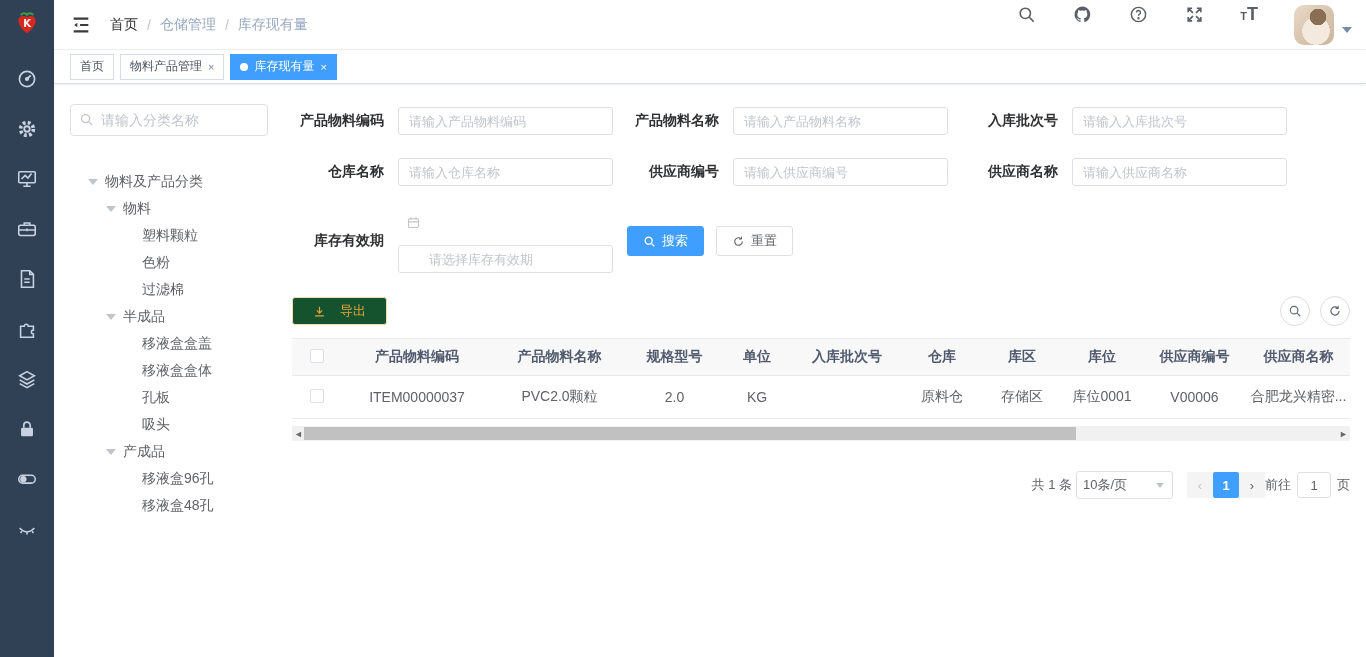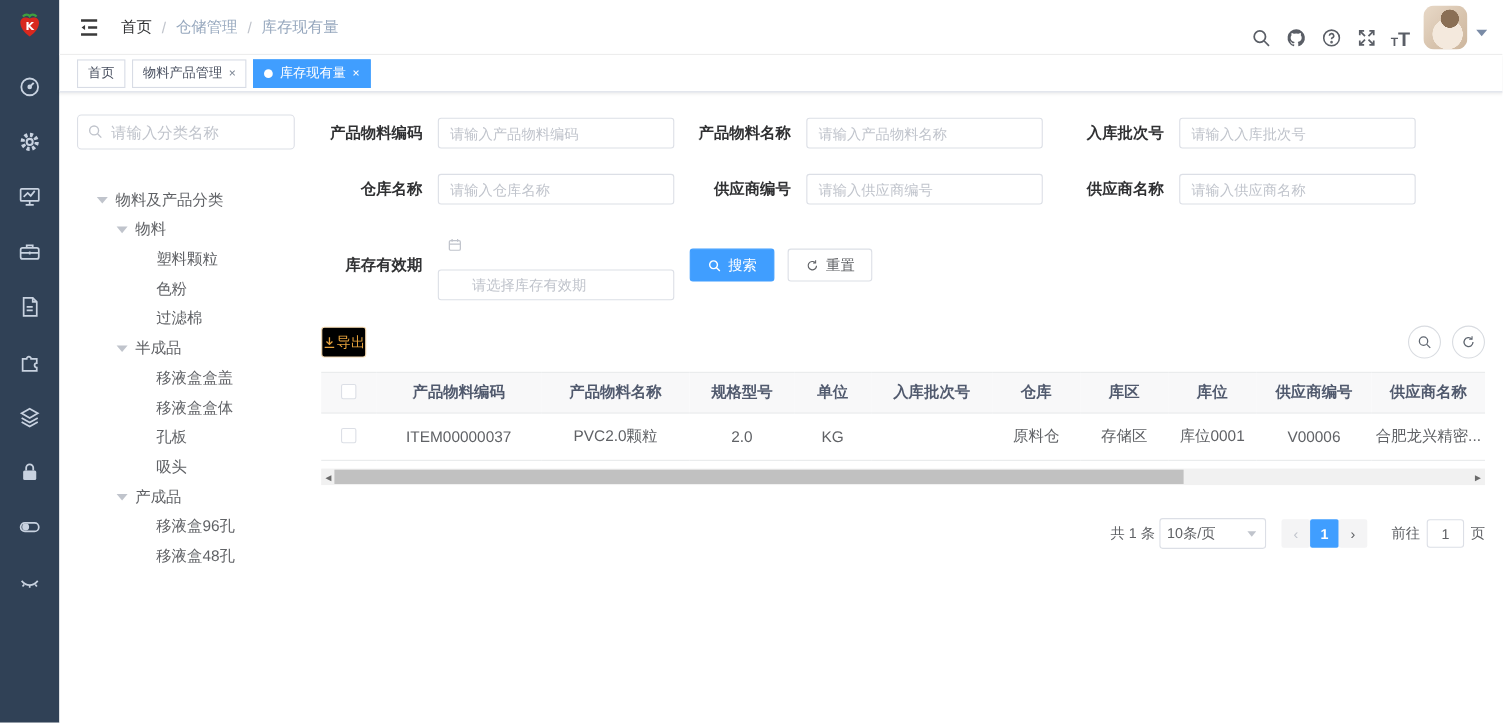--- a/index.html
+++ b/index.html
@@ -17,21 +17,21 @@
   
   .main-col { flex:1; display:flex; flex-direction:column; min-width:0; }
 
   
   .navbar { height:50px; display:flex; align-items:center; border-bottom:1px solid #f0f0f0; padding:0 14px 0 16px; background:#fff; flex-shrink:0; }
   .hamburger { width:22px; height:22px; color:#3a3a3a; cursor:pointer; margin-right:18px; }
   .breadcrumb { display:flex; align-items:center; gap:9px; font-size:14px; }
   .crumb-current { color:#303133; }
   .crumb-sep { color:#c0c4cc; }
   .crumb-dim { color:#97a8be; }
-  .nav-right { margin-left:auto; display:flex; align-items:flex-end; gap:12px; }
+  .nav-right { margin-left:auto; display:flex; align-items:flex-start; gap:36px; }
   .nav-icon { width:20px; height:20px; color:#5a5e66; cursor:pointer; display:flex; align-items:center; justify-content:center; }
   .nav-icon svg { width:19px; height:19px; }
   .size-icon { font-weight:700; color:#5a5e66; cursor:pointer; line-height:1; }
   .size-icon .t-small { font-size:11px; }
   .size-icon .t-big { font-size:18px; }
   .avatar-wrap { display:flex; align-items:center; gap:8px; cursor:pointer; }
   .avatar { width:40px; height:40px; border-radius:10px; background:
       radial-gradient(circle at 60% 30%, #8a6f55 0 22%, transparent 23%),
       radial-gradient(circle at 55% 65%, #f4e9dd 0 40%, transparent 41%),
       linear-gradient(135deg,#e8d9c8,#d8c4ae 55%,#cdb69d); }
@@ -73,21 +73,21 @@
   .f-input.with-icon input { padding-left:30px;margin-top:36px; }
   .f-input .cal { position:absolute; left:8px; top:6px; width:15px; height:15px; color:#c0c4cc; }
   .btn-row { grid-column:span 4; display:flex; gap:12px; align-items:center; }
   .btn { height:30px; border-radius:3px; font-size:13px; display:inline-flex; align-items:center; gap:6px; padding:0 15px; cursor:pointer; border:1px solid transparent; font-family:inherit; }
   .btn svg { width:13px; height:13px; }
   .btn-primary { background:#409eff; border-color:#409eff; color:#fff; }
   .btn-plain { background:#fff; border-color:#dcdfe6; color:#606266; }
 
   
   .toolbar { margin-top:23px; display:flex; align-items:center; justify-content:space-between; }
-  .btn-export { background:#000000; border:1px solid #f5dab1; color:#e6a23c; height:28px; border-radius:3px; font-size:13px; display:inline-flex; align-items:center; gap:0; padding:0 0; cursor:pointer; }
+  .btn-export { background:#14532d; border:1px solid #f5dab1; color:#e6a23c; height:28px; border-radius:3px; font-size:13px; display:inline-flex; align-items:center; gap:14px; padding:0 20px; cursor:pointer; }
   .btn-export svg { width:13px; height:13px; }
   .tool-circles { display:flex; gap:10px; }
   .circle-btn { width:30px; height:30px; border-radius:50%; border:1px solid #d9dce1; background:#fff; color:#5f6670; display:flex; align-items:center; justify-content:center; cursor:pointer; }
   .circle-btn svg { width:14px; height:14px; }
 
   
   .grid-table { width:100%; border-collapse:collapse; table-layout:fixed; margin-top:12px; font-size:14px; }
   .grid-table th { background:#f8f8f9; color:#515a6e; font-weight:700; height:37px; border-top:1px solid #e8eaec; border-bottom:1px solid #e8eaec; text-align:center; white-space:nowrap; overflow:hidden; }
   .grid-table td { height:43px; color:#606266; border-bottom:1px solid #e8eaec; text-align:center; white-space:nowrap; overflow:hidden; text-overflow:ellipsis; }
   .checkbox { width:14px; height:14px; border:1px solid #dcdfe6; border-radius:2px; background:#fff; display:inline-block; cursor:pointer; }
@@ -100,21 +100,21 @@
 
   
   .pagination { margin-top:30px; display:flex; align-items:center; justify-content:flex-end; font-size:13px; color:#606266; }
   .pg-total { margin-right:4px; }
   .pg-select { width:97px; height:28px; border:1px solid #dcdfe6; border-radius:3px; display:flex; align-items:center; justify-content:space-between; padding:0 8px 0 6px; cursor:pointer; color:#606266; }
   .pg-select .sel-caret { width:0; height:0; border-left:4px solid transparent; border-right:4px solid transparent; border-top:5px solid #c0c4cc; }
   .pg-btn { width:26px; height:26px; border-radius:2px; background:#f4f4f5; display:flex; align-items:center; justify-content:center; cursor:pointer; font-size:13px; }
   .pg-prev { color:#c0c4cc; margin-left:14px; }
   .pg-next { color:#606266; }
   .pg-num { width:26px; height:26px; border-radius:2px; background:#409eff; color:#fff; display:flex; align-items:center; justify-content:center; font-weight:700; cursor:pointer; }
-  .pg-goto { display:flex; align-items:center; gap:6px; margin-left:22px; }
+  .pg-goto { display:flex; align-items:center; gap:6px; }
   .pg-goto input { width:34px; height:26px; border:1px solid #dcdfe6; border-radius:3px; text-align:center; font-size:13px; color:#606266; outline:none; font-family:inherit; }
 </style>
 </head>
 <body>
 
 <div class="app">
 
   <aside class="sidebar">
     <div class="logo-box">
       <svg viewBox="0 0 24 24" width="30" height="30">

